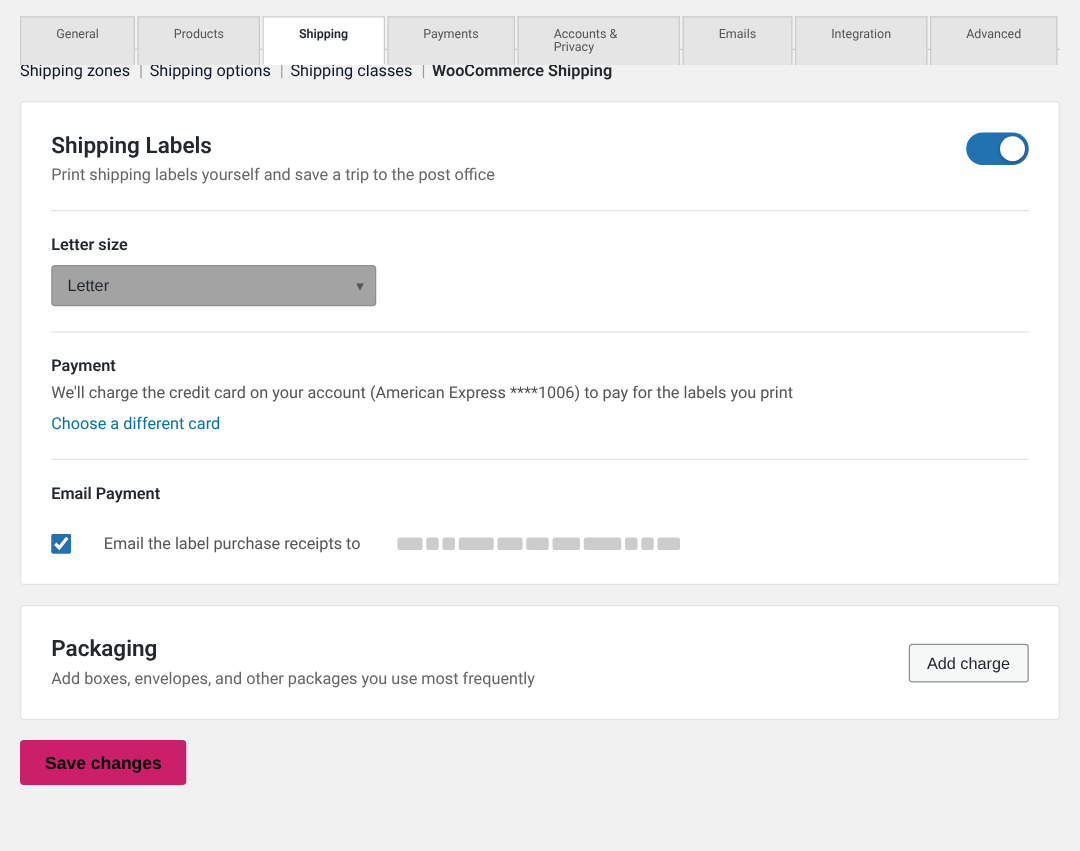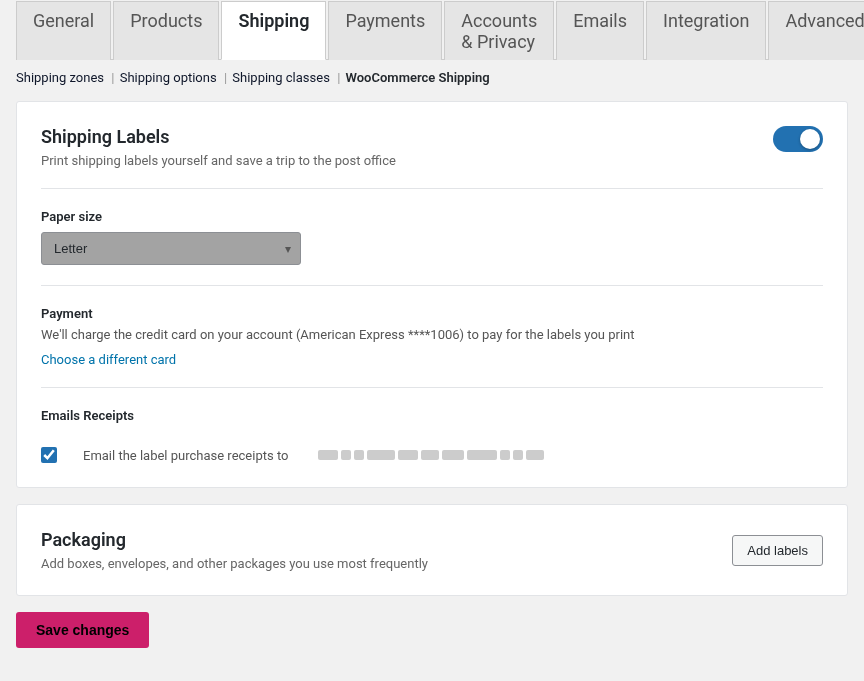--- a/index.html
+++ b/index.html
@@ -11,30 +11,30 @@
     }
 
     
     .tab-bar {
       display: flex;
       background: #f1f1f1;
       border-bottom: 1px solid #ccc;
       padding: 0 0 0 0;
     }
     .tab-item {
-      padding: 8px 16px;
+      padding: 8px 28px;
       border: 1px solid #ccc;
       border-bottom: none;
       background: #e5e5e5;
       cursor: pointer;
-      font-size: 18px;
+      font-size: 10px;
       color: #555;
       margin-right: 2px;
       position: relative;
-      top: 1px;
+      top: 13px;
     }
     .tab-item.active {
       background: #fff;
       border-bottom: 1px solid #fff;
       font-weight: 600;
       color: #23282d;
     }
 
     
     .sub-nav {
@@ -284,21 +284,21 @@
         </div>
         <div class="toggle-switch">
           <div class="toggle-track"></div>
           <div class="toggle-thumb"></div>
         </div>
       </div>
 
       <hr class="divider">
 
       <div>
-        <label class="field-label">Paper size</label>
+        <label class="field-label">Letter size</label>
         <div class="select-wrapper">
           <select>
             <option>Letter</option>
             <option>A4</option>
             <option>Legal</option>
           </select>
           <span class="chevron-icon">▾</span>
         </div>
       </div>
 
@@ -306,21 +306,21 @@
 
       <div>
         <div class="section-label">Payment</div>
         <div class="section-text">We'll charge the credit card on your account (American Express ****1006) to pay for the labels you print</div>
         <a href="#" class="link-blue">Choose a different card</a>
       </div>
 
       <hr class="divider">
 
       <div>
-        <div class="section-label">Emails Receipts</div>
+        <div class="section-label">Email Payment</div>
         <div class="checkbox-row">
           <input type="checkbox" checked="" style="">
           <span class="checkbox-label">Email the label purchase receipts to</span>
           <span class="redacted-text">
             <span class="redacted-block" style="width:20px;"></span>
             <span class="redacted-block" style="width:10px;"></span>
             <span class="redacted-block" style="width:10px;"></span>
             <span class="redacted-block" style="width:28px;"></span>
             <span class="redacted-block" style="width:20px;"></span>
             <span class="redacted-block" style="width:18px;"></span>
@@ -334,21 +334,21 @@
       </div>
     </div>
 
     
     <div class="card">
       <div class="packaging-card">
         <div class="packaging-info">
           <div class="packaging-title">Packaging</div>
           <div class="packaging-subtitle">Add boxes, envelopes, and other packages you use most frequently</div>
         </div>
-        <button class="btn-add-package">Add labels</button>
+        <button class="btn-add-package">Add charge</button>
       </div>
     </div>
 
     
     <button class="save-btn">Save changes</button>
 
   </div>
 </div>
 
 </body></html>

